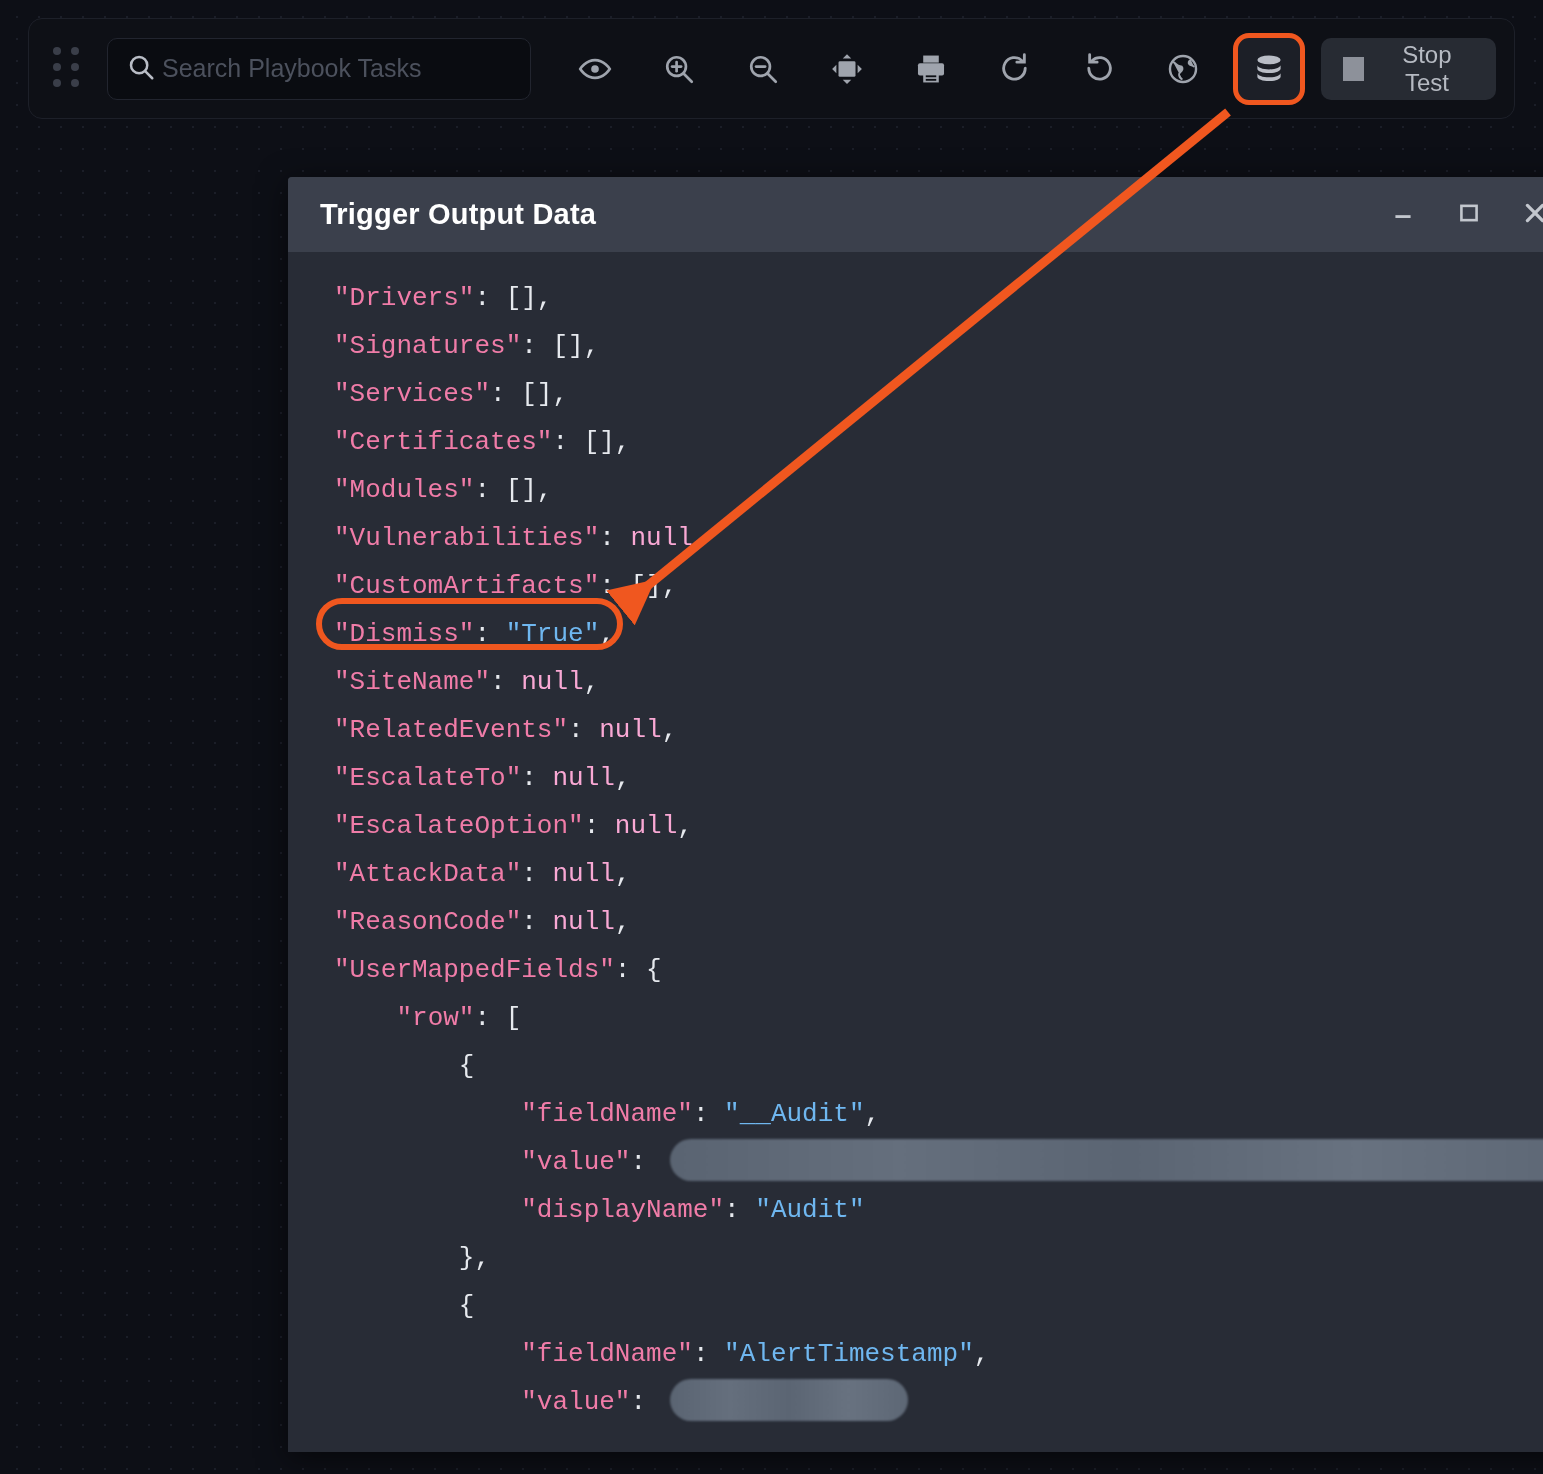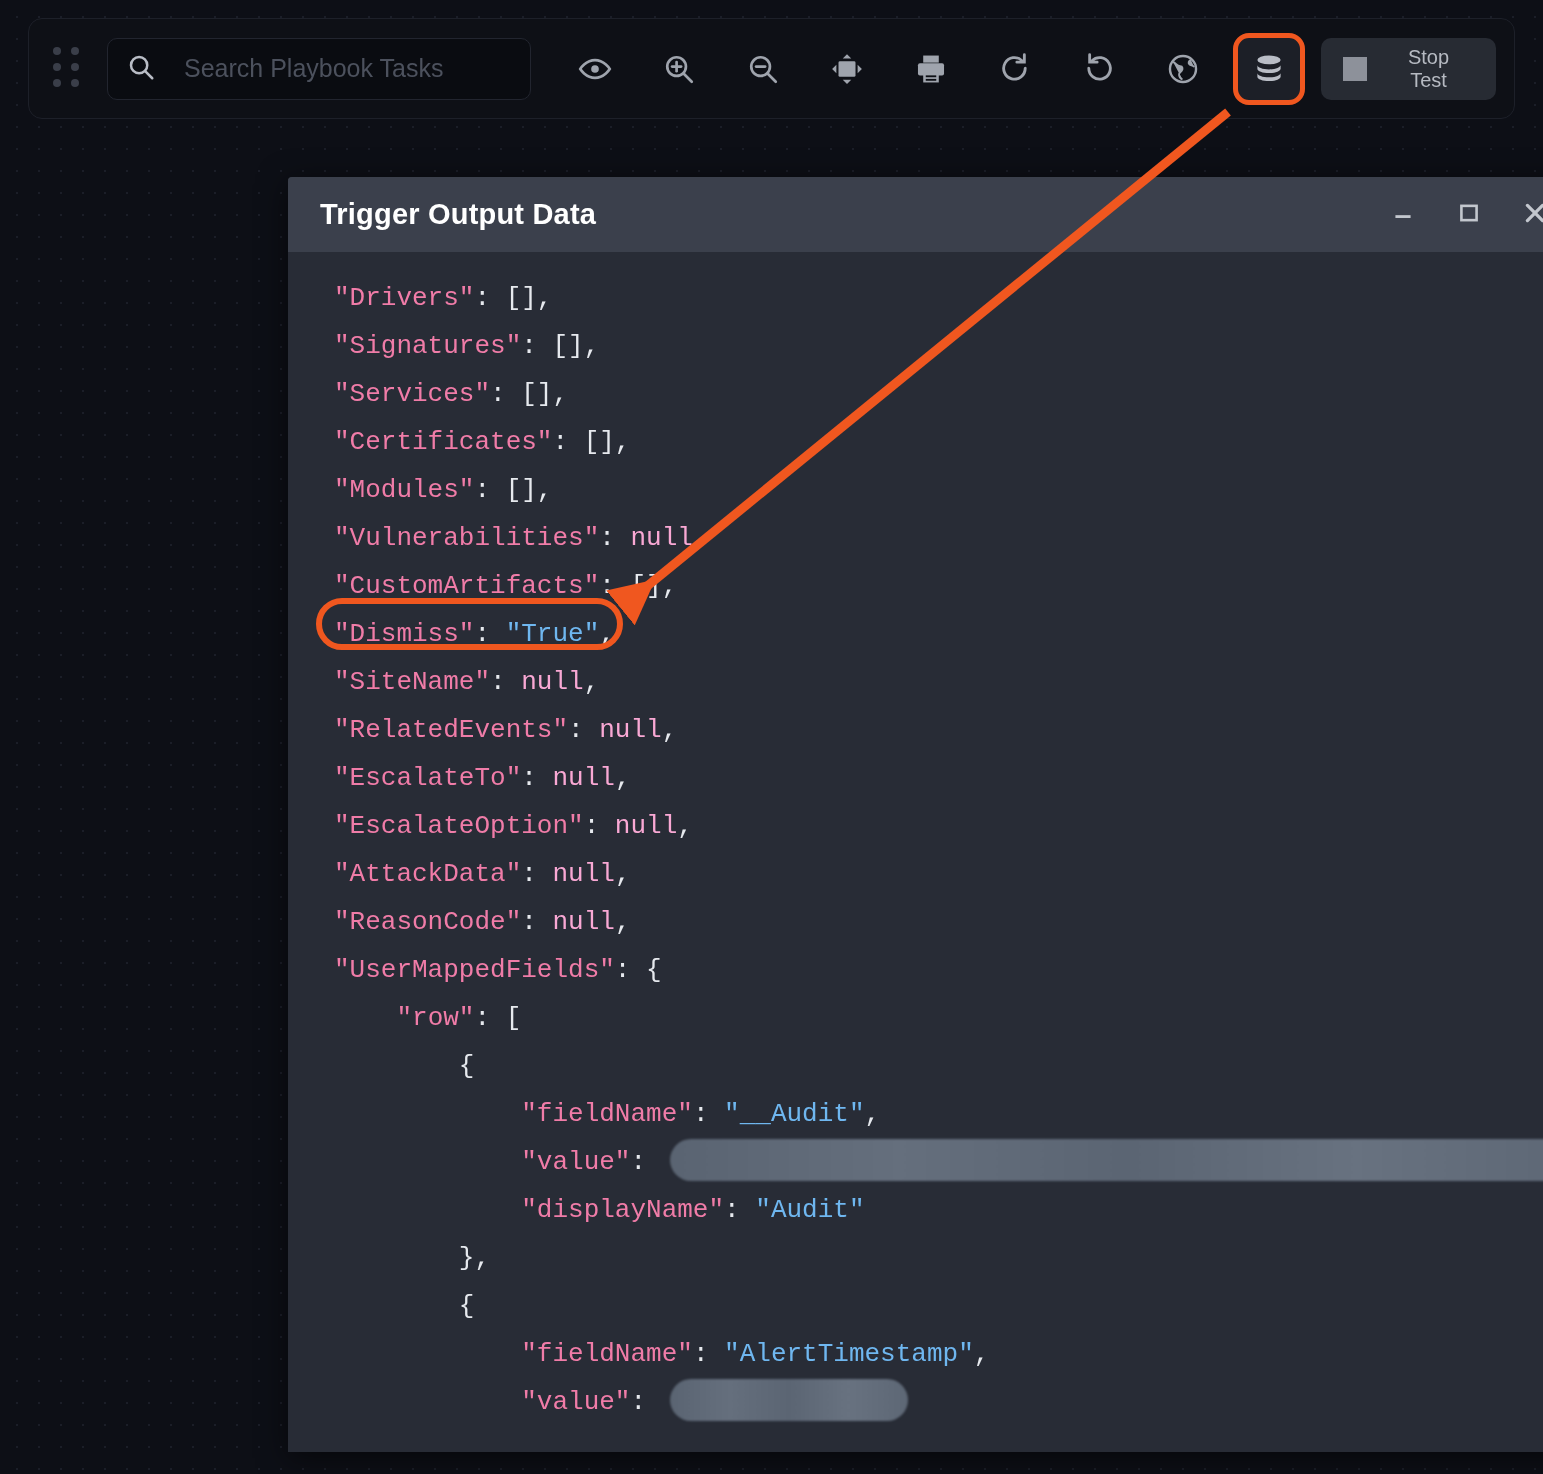--- a/index.html
+++ b/index.html
@@ -70,21 +70,21 @@
     flex: 0 0 auto;
   }
   .search-box svg { flex: 0 0 auto; }
   .search-input {
     border: 0;
     outline: 0;
     background: transparent;
     color: #ffffff;
     font-family: "Liberation Sans", sans-serif;
     font-size: 25px;
-    margin-left: 28px;
+    margin-left: 6px;
     width: 100%;
   }
   .search-input::placeholder { color: #4c515d; }
 
   .tool-icons {
     display: flex;
     align-items: center;
     margin-left: 30px;
     flex: 1 1 auto;
   }
@@ -110,21 +110,21 @@
     height: 72px;
   }
 
   .stop-btn {
     margin-left: auto;
     height: 62px;
     background: #272b33;
     border: 0;
     border-radius: 10px;
     color: #b6bac2;
-    font-size: 20px;
+    font-size: 24px;
     font-family: "Liberation Sans", sans-serif;
     display: flex;
     align-items: center;
     gap: 20px;
     padding: 0 26px 0 22px;
     cursor: pointer;
   }
   .stop-square {
     width: 24px; height: 24px;
     background: #8d919a;

